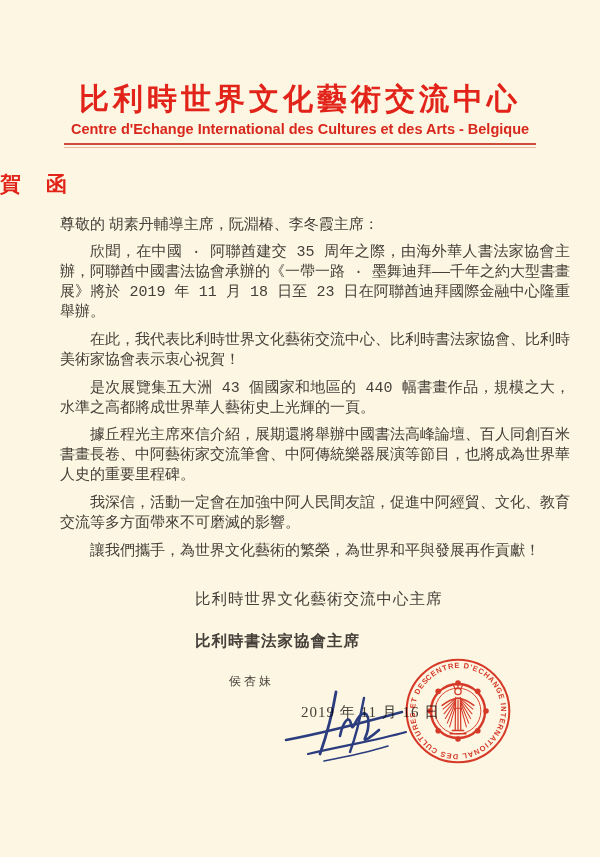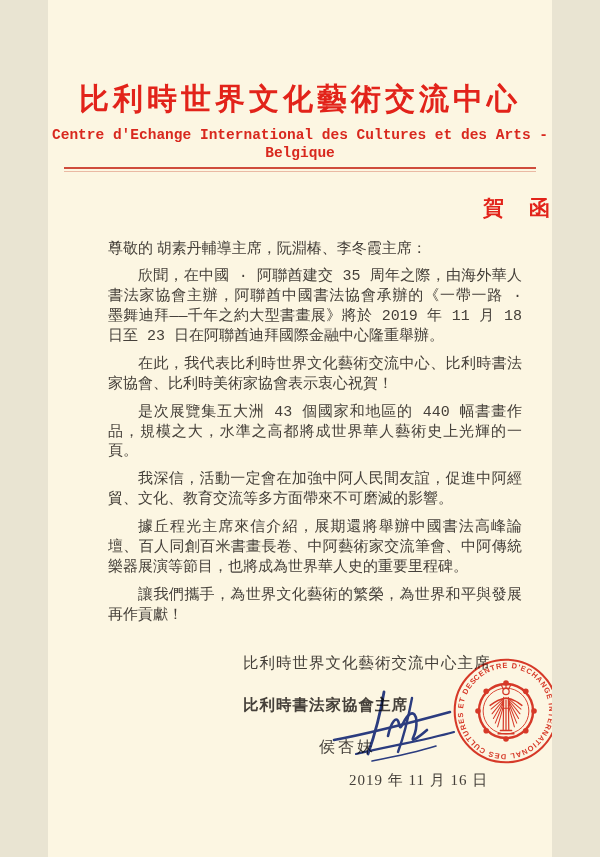--- a/index.html
+++ b/index.html
@@ -1,72 +1,72 @@
 <!DOCTYPE html>
 <html><head>
 <meta charset="utf-8">
 <style>
   html,body { margin:0; padding:0; }
   body { background:#e9e4d2; }
   .page {
     position:relative;
-    width:504px; height:857px;
+    width:600px; height:857px;
     margin:0 auto;
     background:#fcf6e2;
     overflow:hidden;
     font-family:"Liberation Serif","DejaVu Serif",serif;
     color:#45403a;
   }
   
   .header { padding-top:82px; text-align:center; }
   .org-zh {
     font-family:"Liberation Sans","DejaVu Sans",sans-serif;
     font-weight:bold;
     font-size:30px;
     line-height:34px;
     color:#e2231a;
     letter-spacing:4px;
   }
   .org-fr {
-    font-family:Liberation Mono, monospace;
+    font-family:Liberation Sans, sans-serif;
     font-weight:bold;
     font-size:14.5px;
     line-height:18px;
     color:#d8281e;
-    margin-top:10px;
+    margin-top:4px;
   }
   .rule { width:472px; margin:5px auto 0; }
   .rule-top { height:2px; background:#cf4c3c; }
   .rule-gap { height:2px; }
   .rule-bot { height:1px; background:#eab9a4; }
 
   .letter-title {
     margin-top:22px;
-    text-align:right;
+    text-align:left;
     font-weight:bold;
     font-size:21px;
     color:#e2231a;
     letter-spacing:2px;
   }
 
   
   .body {
     margin-top:17px;
     padding:0 30px 0 60px;
     font-size:15px;
     line-height:1.33;
     text-align:justify;
   }
   .salutation { margin:0; }
   .para { margin:8px 0 0 0; text-indent:2em;font-family:Liberation Mono, monospace; }
 
   
   .signoff { margin:27px 0 0 195px; font-size:15.5px; letter-spacing:1px; }
   .signoff-line2 { margin-top:21px;font-weight:bold; }
-  .signer { margin:21px 0 0 76px; font-size:16px; letter-spacing:3px; }
+  .signer { margin:21px 0 0 34px; font-size:12px; letter-spacing:3px; }
   .date-line { margin:13px 0 12px 106px; font-size:15px; letter-spacing:1px; }
 
   
   .seal {
     position:absolute; left:402px; top:655px;
     width:112px; height:112px;
     mix-blend-mode:multiply;
     opacity:.95;
   }
   .signature {
@@ -90,22 +90,22 @@
     </div>
   </div>
 
   <div class="letter-title">賀　函</div>
 
   <div class="body">
     <p class="salutation">尊敬的  胡素丹輔導主席，阮淵椿、李冬霞主席：</p>
     <p class="para">欣聞，在中國 · 阿聯酋建交 35 周年之際，由海外華人書法家協會主辦，阿聯酋中國書法協會承辦的《一帶一路 · 墨舞迪拜——千年之約大型書畫展》將於 2019 年 11 月 18 日至 23 日在阿聯酋迪拜國際金融中心隆重舉辦。</p>
     <p class="para">在此，我代表比利時世界文化藝術交流中心、比利時書法家協會、比利時美術家協會表示衷心祝賀！</p>
     <p class="para">是次展覽集五大洲 43 個國家和地區的 440 幅書畫作品，規模之大，水準之高都將成世界華人藝術史上光輝的一頁。</p>
+    <p class="para">據丘程光主席來信介紹，展期還將舉辦中國書法高峰論壇、百人同創百米書畫長卷、中阿藝術家交流筆會、中阿傳統樂器展演等節目，也將成為世界華人史的重要里程碑。</p>
     <p class="para">我深信，活動一定會在加強中阿人民間友誼，促進中阿經貿、文化、教育交流等多方面帶來不可磨滅的影響。</p>
-    <p class="para">據丘程光主席來信介紹，展期還將舉辦中國書法高峰論壇、百人同創百米書畫長卷、中阿藝術家交流筆會、中阿傳統樂器展演等節目，也將成為世界華人史的重要里程碑。</p>
     <p class="para">讓我們攜手，為世界文化藝術的繁榮，為世界和平與發展再作貢獻！</p>
   </div>
 
   <div class="signoff">
     <div>比利時世界文化藝術交流中心主席</div>
     <div class="signoff-line2">比利時書法家協會主席</div>
     <div class="signer">侯杏妹</div>
     <div class="date-line">2019 年 11 月 16 日</div>
   </div>
 

